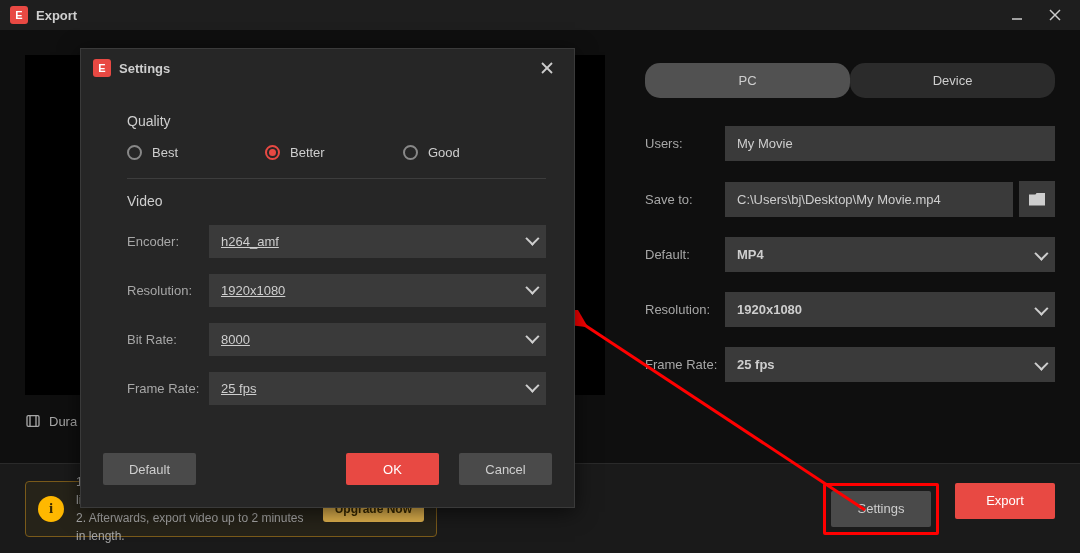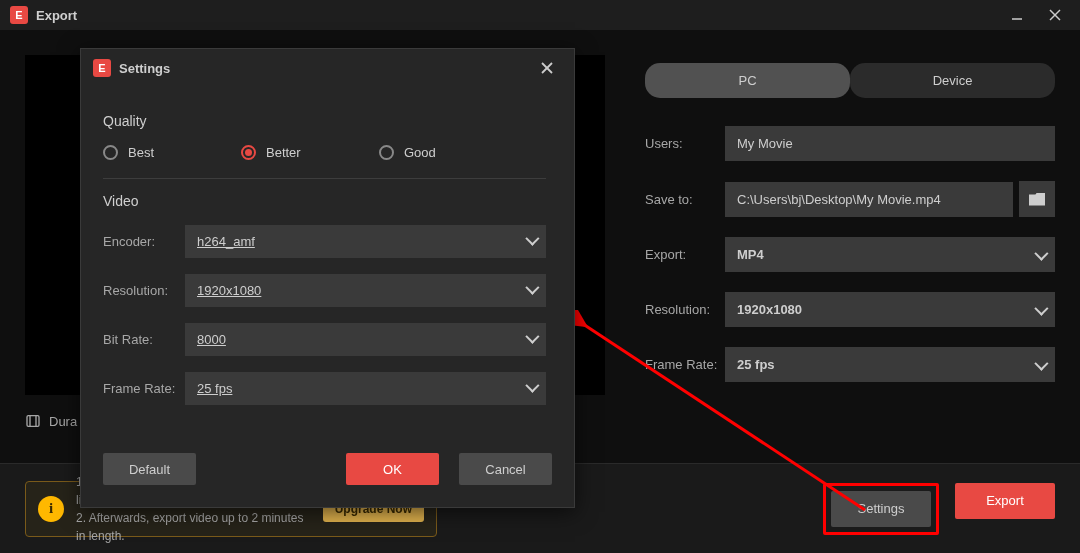--- a/index.html
+++ b/index.html
@@ -58,21 +58,21 @@
   .btn { width:100px; height:36px; display:flex; align-items:center; justify-content:center; border-radius:2px;}
   .btn-grey { background:#4a4a4a;}
   .btn-red { background:var(--accent-red); color:#fff;}
   .settings-highlight { border:3px solid var(--highlight-box); padding:5px; border-radius:2px;}
 
   
   .modal { position:absolute; top:48px; left:80px; width:495px; background:#262626; border:1px solid #3a3a3a; box-shadow:0 4px 20px rgba(0,0,0,.6); z-index:20;}
   .modal-title { height:38px; display:flex; align-items:center; padding:0 12px; gap:8px;}
   .modal-title .spacer { flex:1; }
   .modal-title-text { font-weight:600;}
-  .modal-body { padding: 12px 28px 20px 22px;}
+  .modal-body { padding: 12px 28px 20px 22px; margin-left: 24px;}
   .section-title { font-size:14px; color:var(--txt); margin:14px 0 16px 0;}
   .radio-row { display:flex; gap:0; margin-bottom:6px;}
   .radio-opt { flex:0 0 138px; display:flex; align-items:center; gap:10px;}
   .radio-outer { width:15px; height:15px; border-radius:50%; border:2px solid #888; display:flex; align-items:center; justify-content:center;}
   .radio-opt.selected .radio-outer { border-color:var(--accent-red);}
   .radio-inner { width:7px; height:7px; border-radius:50%; background:var(--accent-red);}
   .hr { height:1px; background:#3d3d3d; margin:18px 0 6px 0;}
   .mform-row { display:flex; align-items:center; margin-top:16px;}
   .mform-label { flex:0 0 82px; color:var(--txt-dim);}
   .mselect { flex:1; position:relative;}
@@ -127,21 +127,21 @@
       <input class="form-input" value="My Movie" style="">
     </div>
     <div class="form-row">
       <span class="form-label">Save to:</span>
       <input class="form-input" value="C:\Users\bj\Desktop\My Movie.mp4" style="">
       <div class="browse-btn">
           <div class="folder-icon"></div>
         </div>
     </div>
     <div class="form-row">
-      <span class="form-label">Export:</span>
+      <span class="form-label">Default:</span>
       <div class="select-wrap">
         <input class="form-input" readonly="" value="MP4" style="">
         <span class="chev"></span>
       </div>
     </div>
     <div class="form-row">
       <span class="form-label">Resolution:</span>
       <div class="select-wrap">
         <input class="form-input" readonly="" value="1920x1080" style="">
         <span class="chev"></span>

